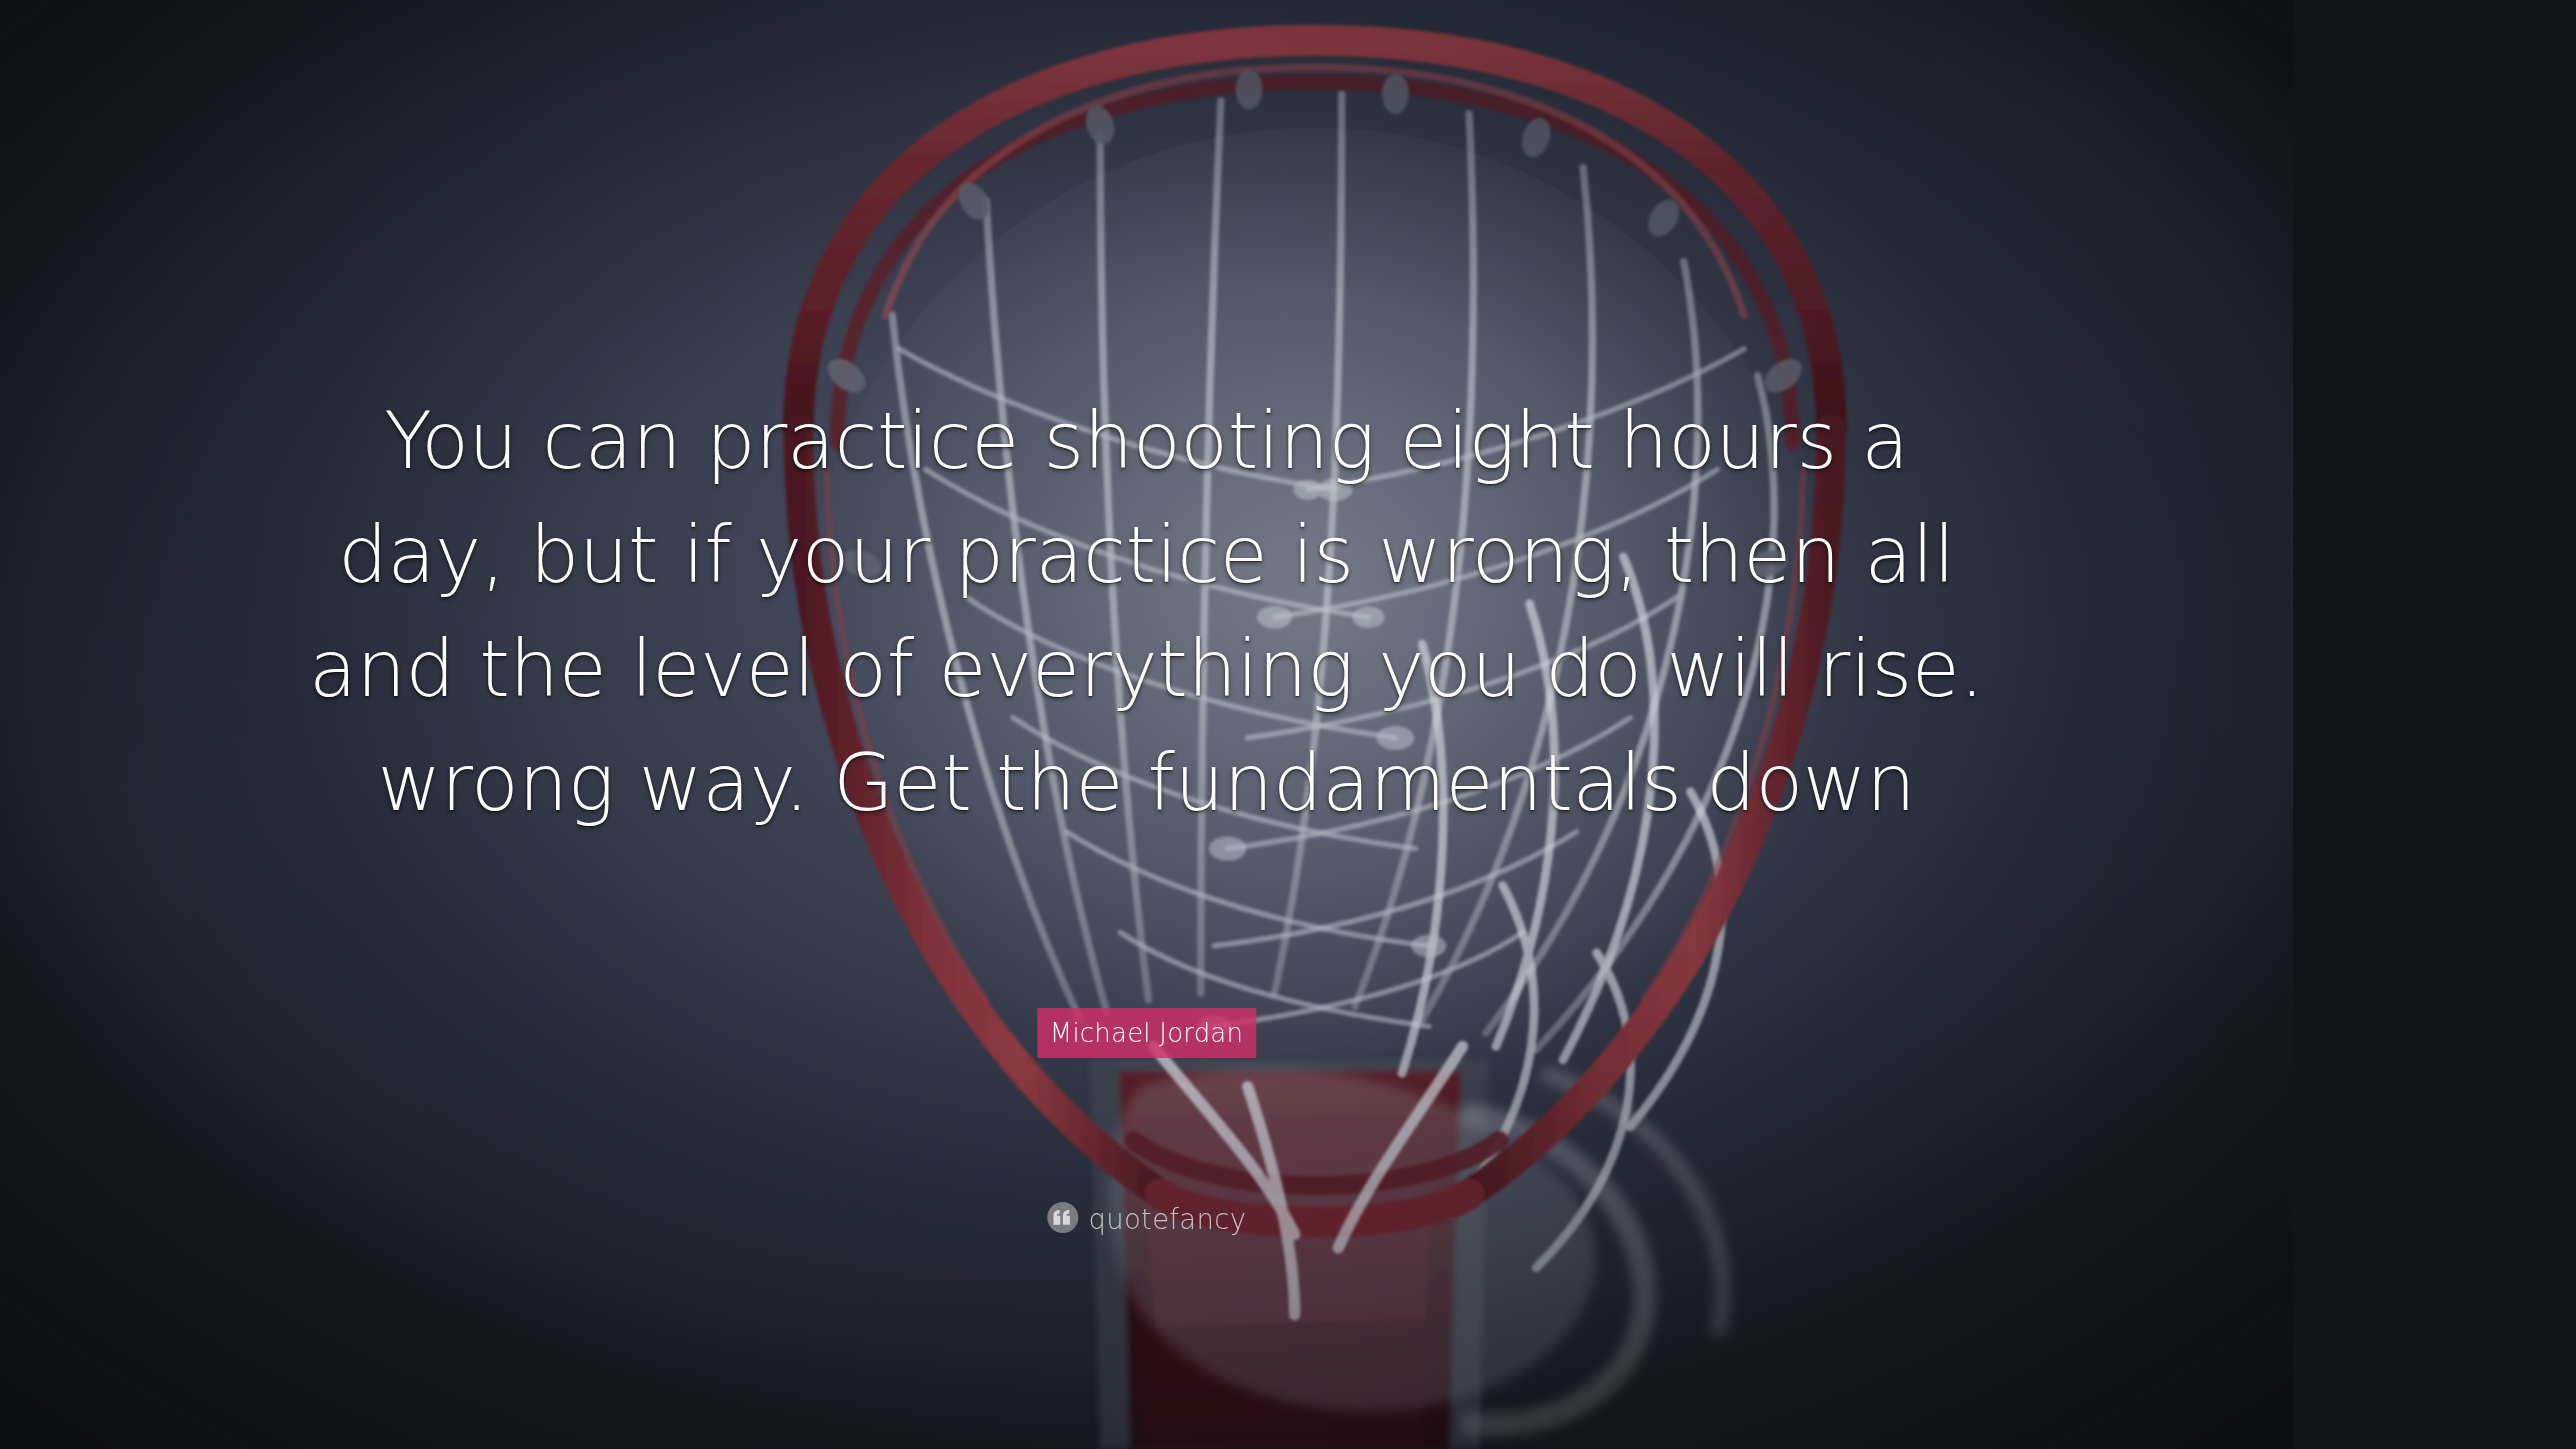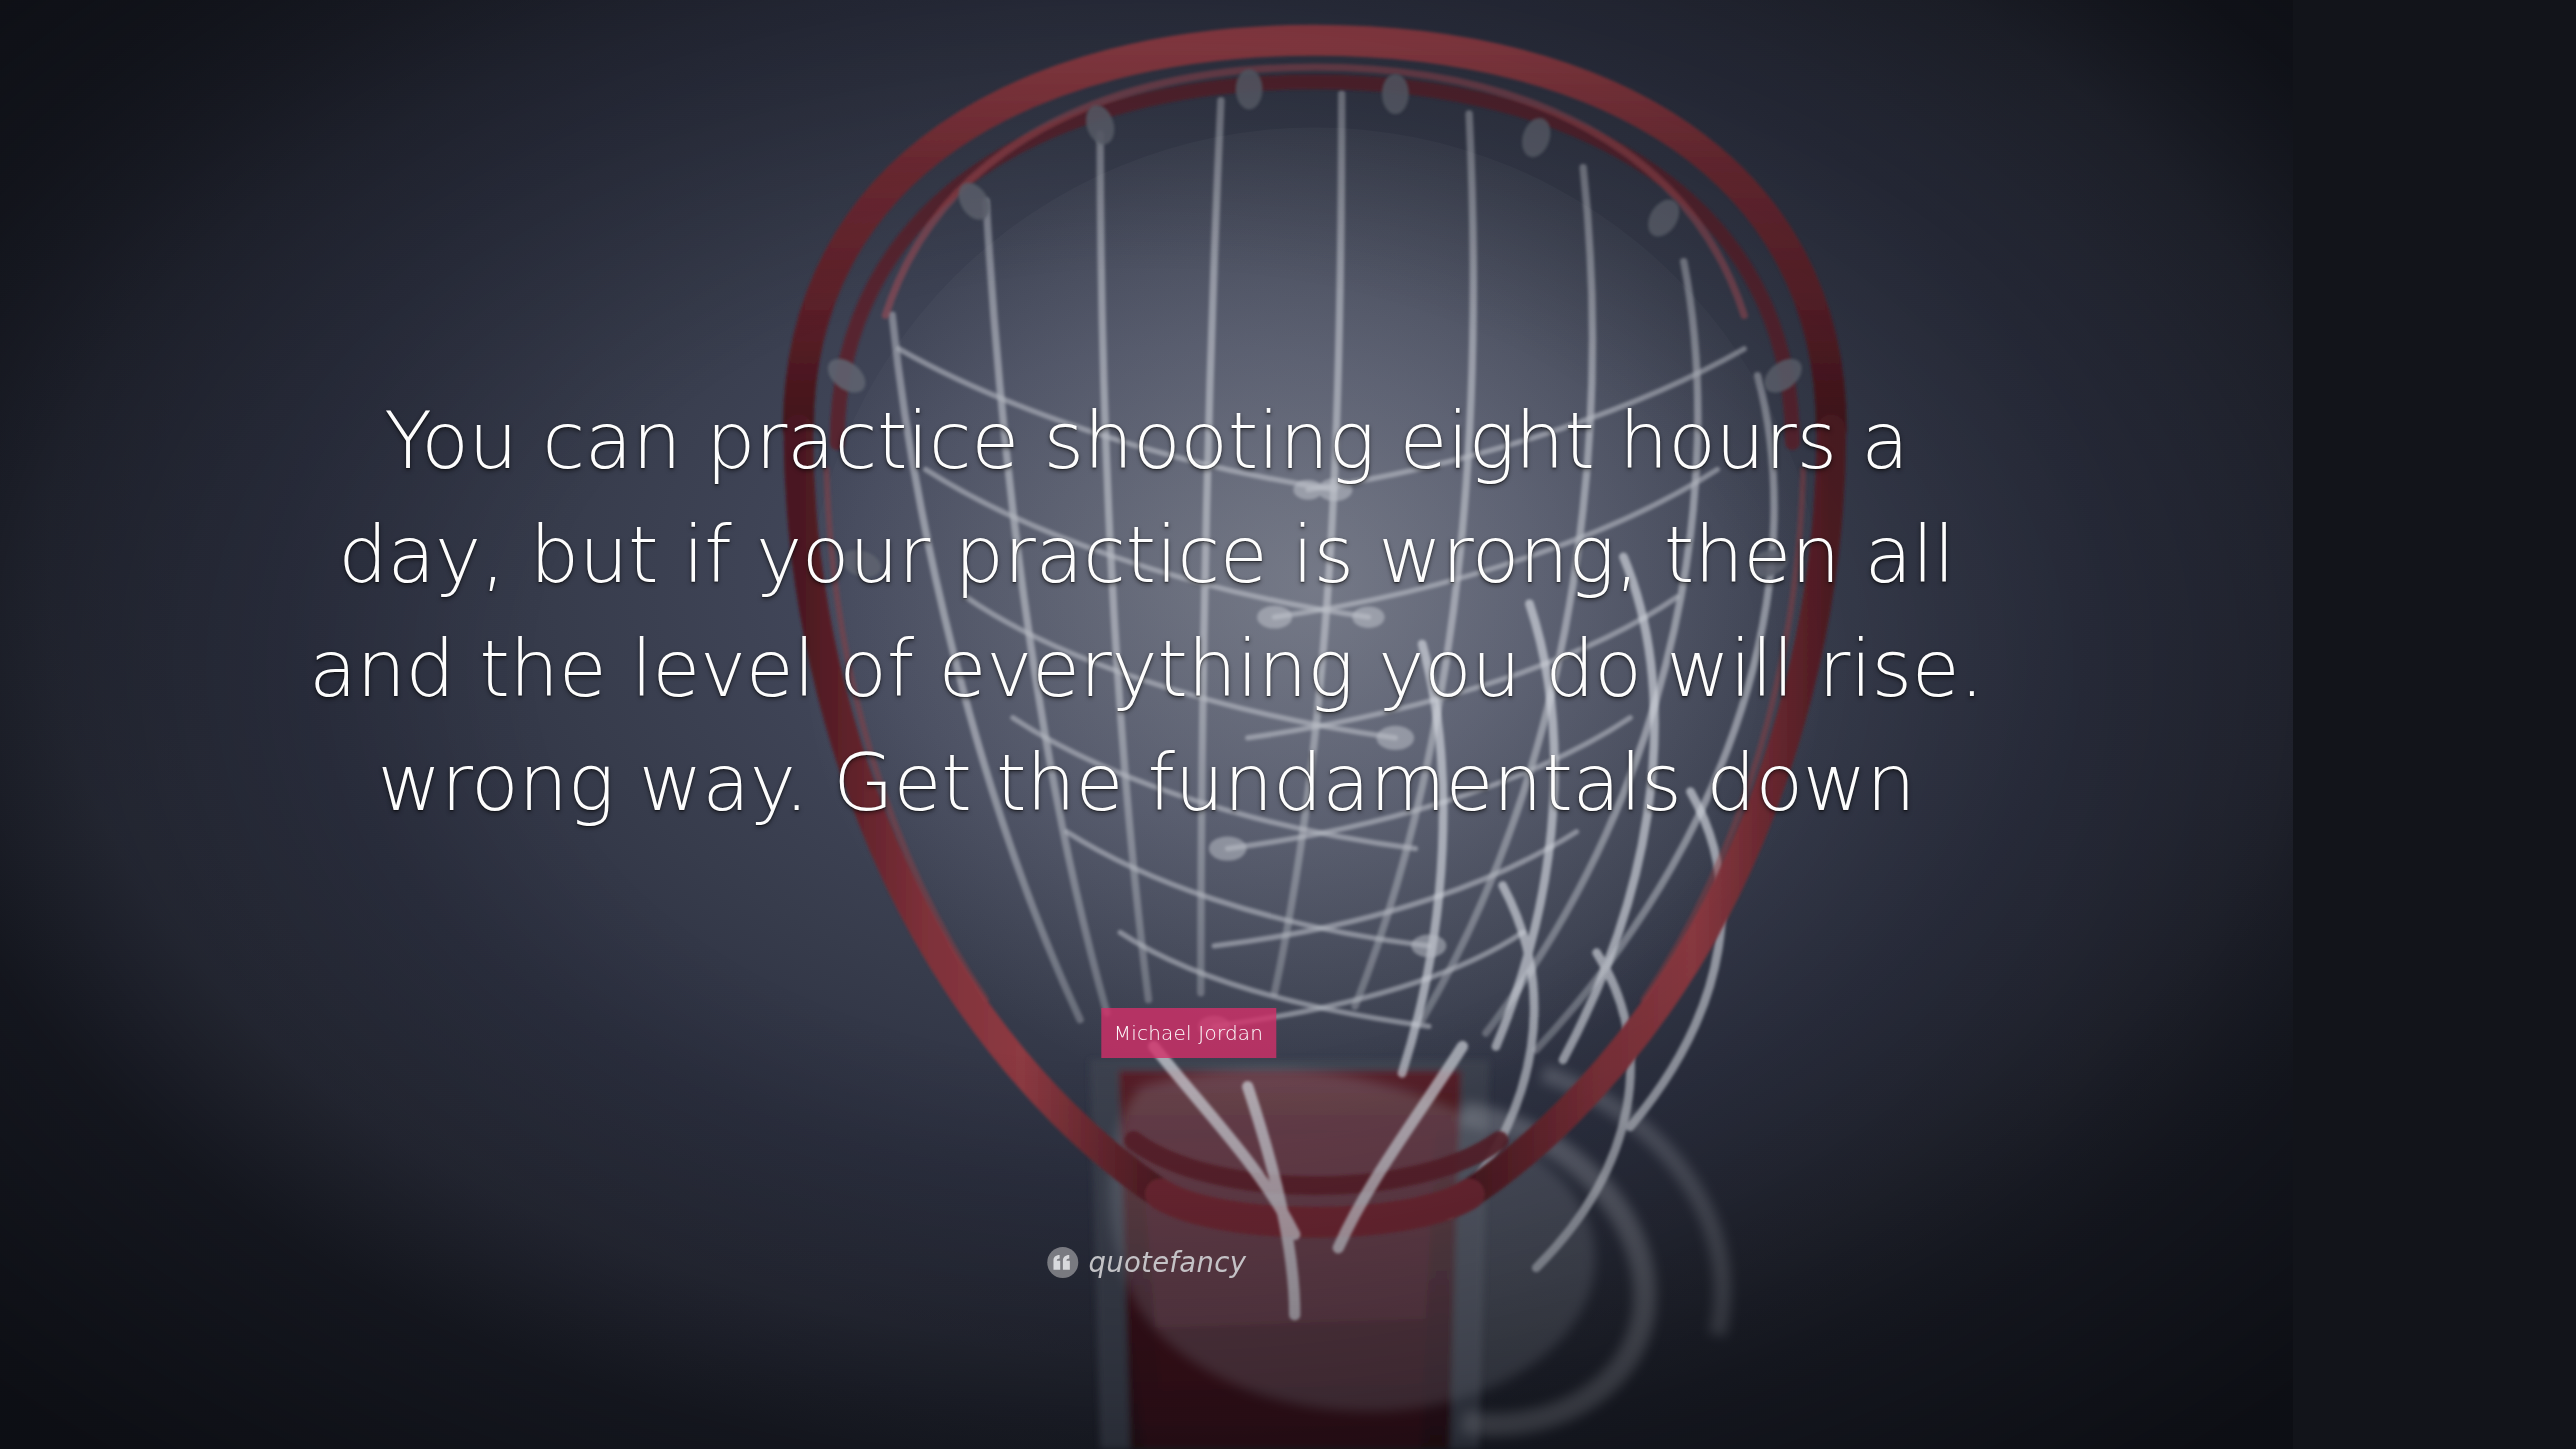--- a/index.html
+++ b/index.html
@@ -86,38 +86,36 @@
     top: 1008px;
     height: 50px;
     padding: 0 13px;
     display: flex;
     align-items: center;
     justify-content: center;
     background: rgba(211, 48, 105, 0.80);
     color: #ffffff;
     font-family: "DejaVu Sans", sans-serif;
     font-weight: 300;
-    font-size: 20px;
+    font-size: 26px;
     letter-spacing: 0.2px;
     white-space: nowrap;
     box-sizing: border-box;
-    margin-left: 42px;
   }
 
   
   .watermark {
     position: absolute;
     left: 50%;
     transform: translateX(-50%);
-    top: 1247px;
+    top: 1202px;
     display: flex;
-    align-items: center;
+    align-items: flex-end;
     gap: 10.7px;
     opacity: 0.92;
-    font-style: italic;
   }
   .wm-badge {
     width: 31px;
     height: 31px;
     border-radius: 50%;
     background: rgba(146,146,150,0.85);
     display: flex;
     align-items: center;
     justify-content: center;
   }

